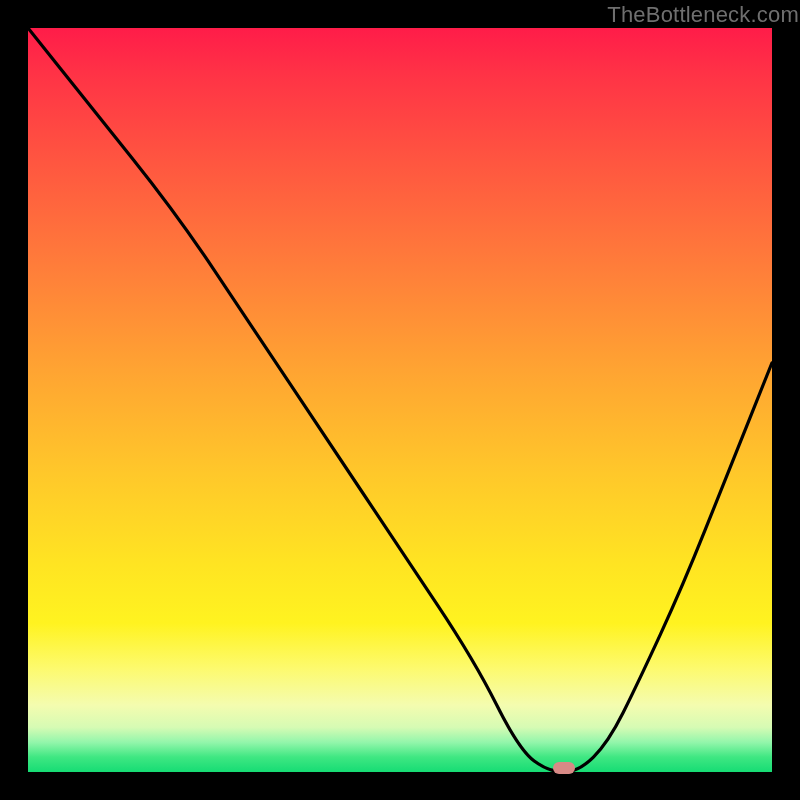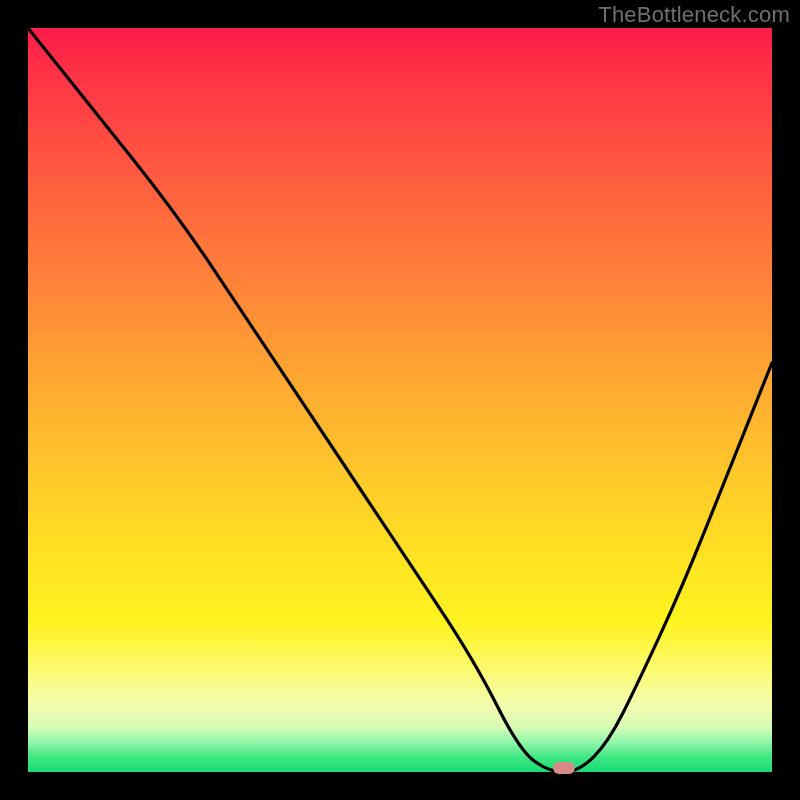--- a/index.html
+++ b/index.html
@@ -13,21 +13,21 @@
   }
   .frame {
     position: relative;
     width: 800px;
     height: 800px;
     background: #000;
   }
   .watermark {
     position: absolute;
     top: 2px;
-    right: 10px;
+    right: 1px;
     color: #6f6f6f;
     font-size: 22px;
     font-weight: 500;
     letter-spacing: 0.2px;
   }
   .plot-area {
     position: absolute;
     left: 28px;
     top: 28px;
     width: 744px;

